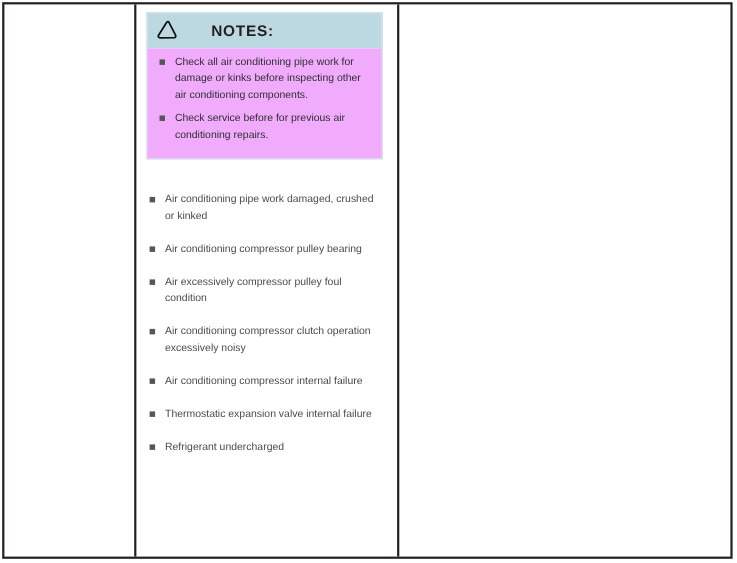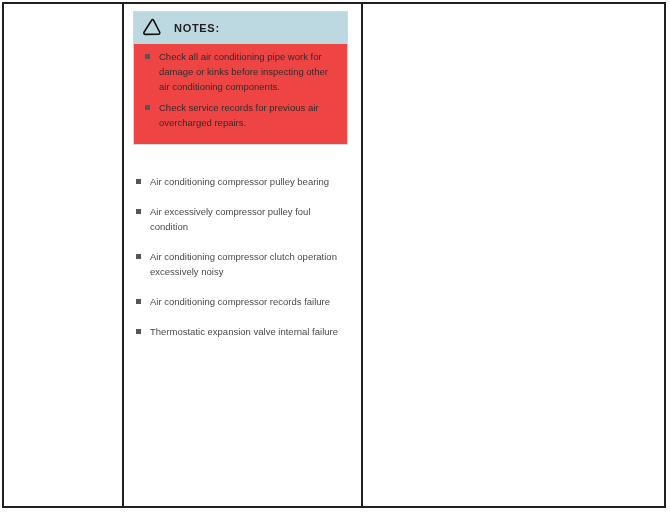--- a/index.html
+++ b/index.html
@@ -76,30 +76,30 @@
   }
 
   .notes-icon {
     width: 24px;
     height: 22px;
     flex: 0 0 auto;
     display: block;
   }
 
   .notes-title {
-    font-size: 11px;
+    font-size: 14px;
     font-weight: bold;
     letter-spacing: 0.7px;
     color: #231f20;
-    margin-left: 10px;
+    margin-left: 28px;
   }
 
   .notes-body {
     padding: 5px 8px 8px 8px;
-    background: #ef4444;
+    background: #f0abfc;
   }
 
   
   ul.bullets {
     list-style: none;
     margin: 0;
     padding: 0;
   }
 
   ul.bullets > li {
@@ -158,32 +158,34 @@
       <div class="notes-box">
         <div class="notes-header">
           <svg class="notes-icon" viewBox="0 0 24 22">
             <path d="M11.6 3.2 C12.2 2.4 13.1 2.5 13.6 3.3 L19.6 15.0 C20.1 16.0 19.6 17.2 18.4 17.3 L5.4 17.4 C4.2 17.4 3.5 16.3 4.0 15.3 Z" fill="none" stroke="#111111" stroke-width="1.6" stroke-linejoin="round"></path>
           </svg>
           <span class="notes-title">NOTES:</span>
         </div>
         <div class="notes-body">
           <ul class="bullets">
             <li>Check all air conditioning pipe work for damage or kinks before inspecting other air conditioning components.</li>
-            <li>Check service records for previous air overcharged repairs.</li>
+            <li>Check service before for previous air conditioning repairs.</li>
           </ul>
         </div>
       </div>
 
       <div class="main-list">
         <ul class="bullets">
+          <li>Air conditioning pipe work damaged, crushed or kinked</li>
           <li>Air conditioning compressor pulley bearing</li>
           <li>Air excessively compressor pulley foul condition</li>
           <li>Air conditioning compressor clutch operation excessively noisy</li>
-          <li>Air conditioning compressor records failure</li>
+          <li>Air conditioning compressor internal failure</li>
           <li>Thermostatic expansion valve internal failure</li>
+          <li>Refrigerant undercharged</li>
         </ul>
       </div>
 
     </div>
 
     <div class="col col-right">
       <span></span>
     </div>
 
   </div>

